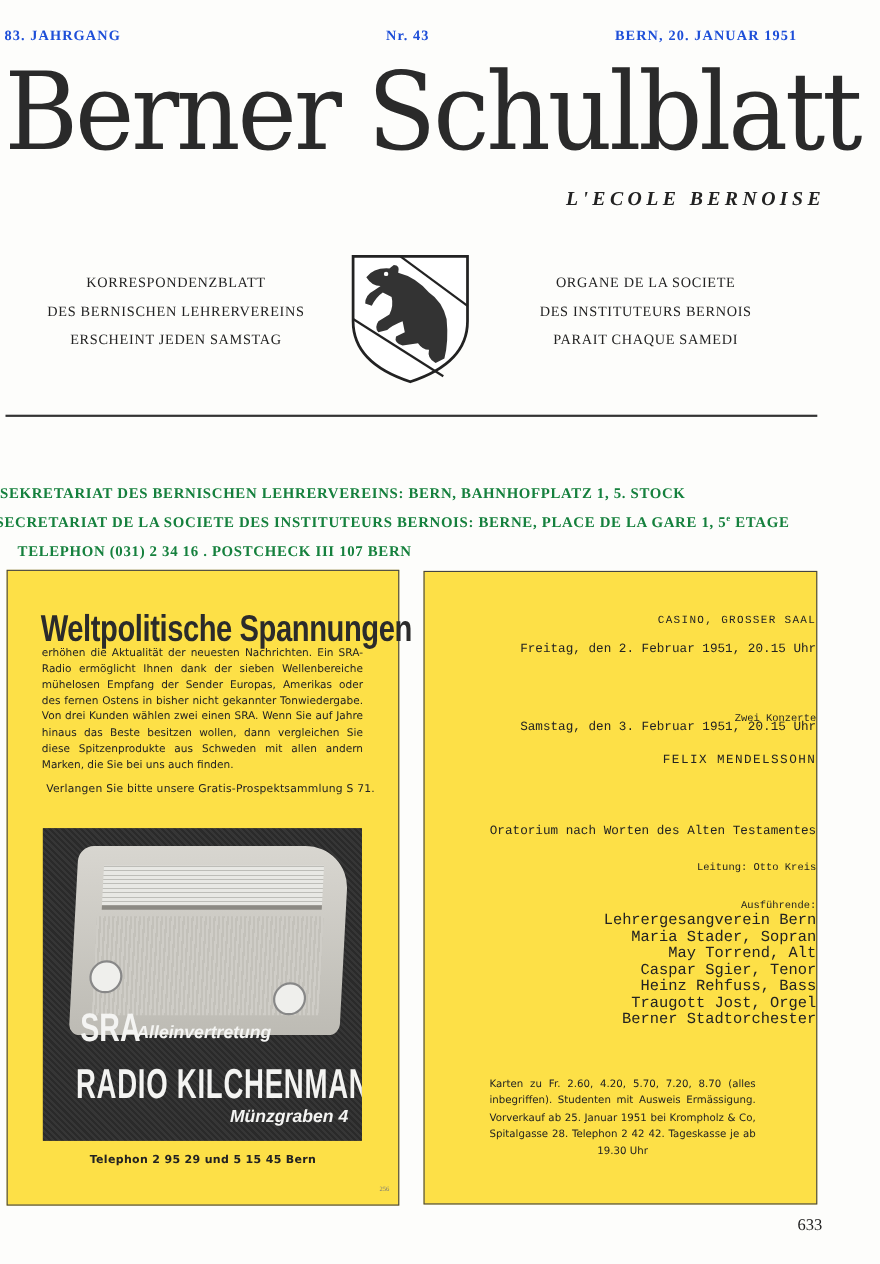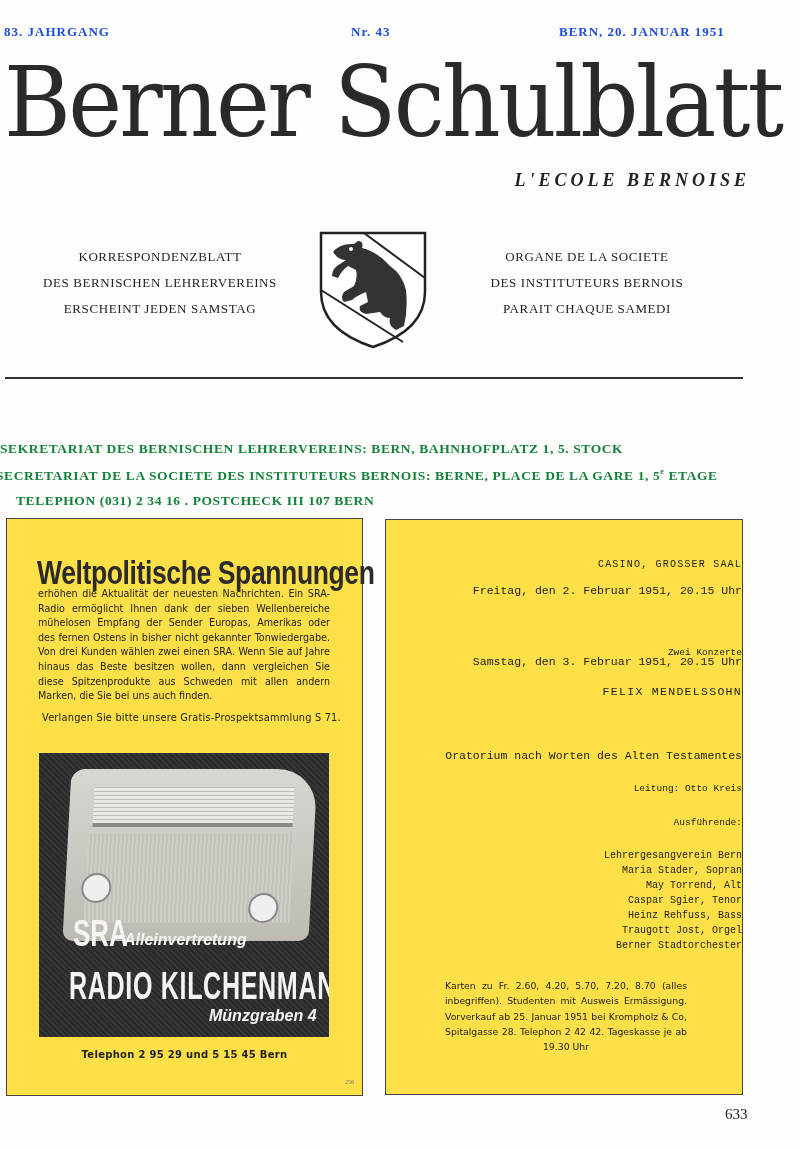--- a/index.html
+++ b/index.html
@@ -98,21 +98,21 @@
   .r-line { position: absolute; left: 0; width: 100%; text-align: right; font-family: Liberation Mono, monospace; color: #222; }
   .r-venue { top: 39px; font-size: 10px; letter-spacing: 1.2px; }
   .r-date1 { top: 64px; font-size: 11.5px; }
   .r-date2 { top: 87px; font-size: 11.5px; margin-top: 48px; }
   .r-zwei { top: 127px; font-size: 9.5px; }
   .r-composer { top: 165px; font-size: 11.5px; letter-spacing: 1.3px; }
   .r-title { top: 190px; font-size: 26px; font-weight: bold; letter-spacing: 5px; }
   .r-sub { top: 229px; font-size: 11.5px; }
   .r-leitung { top: 263px; font-size: 9.5px; }
   .r-perf-label { top: 297px; font-size: 9.5px; }
-  .r-perf { top: 328px; font-size: 10px; line-height: 15px; }
+  .r-perf { top: 310px; font-size: 14px; line-height: 15px; }
   .r-tickets {
     position: absolute; left: 59px; width: 242px; top: 458px;
     font-family: "DejaVu Sans", sans-serif; font-size: 9.3px; line-height: 15.3px; color: #222; text-align: justify;
     text-align-last: center;
   }
 
   .page-num { left: 725px; top: 1106px; font-size: 15px; color: #222; }
 </style>
 </head>
 <body>

